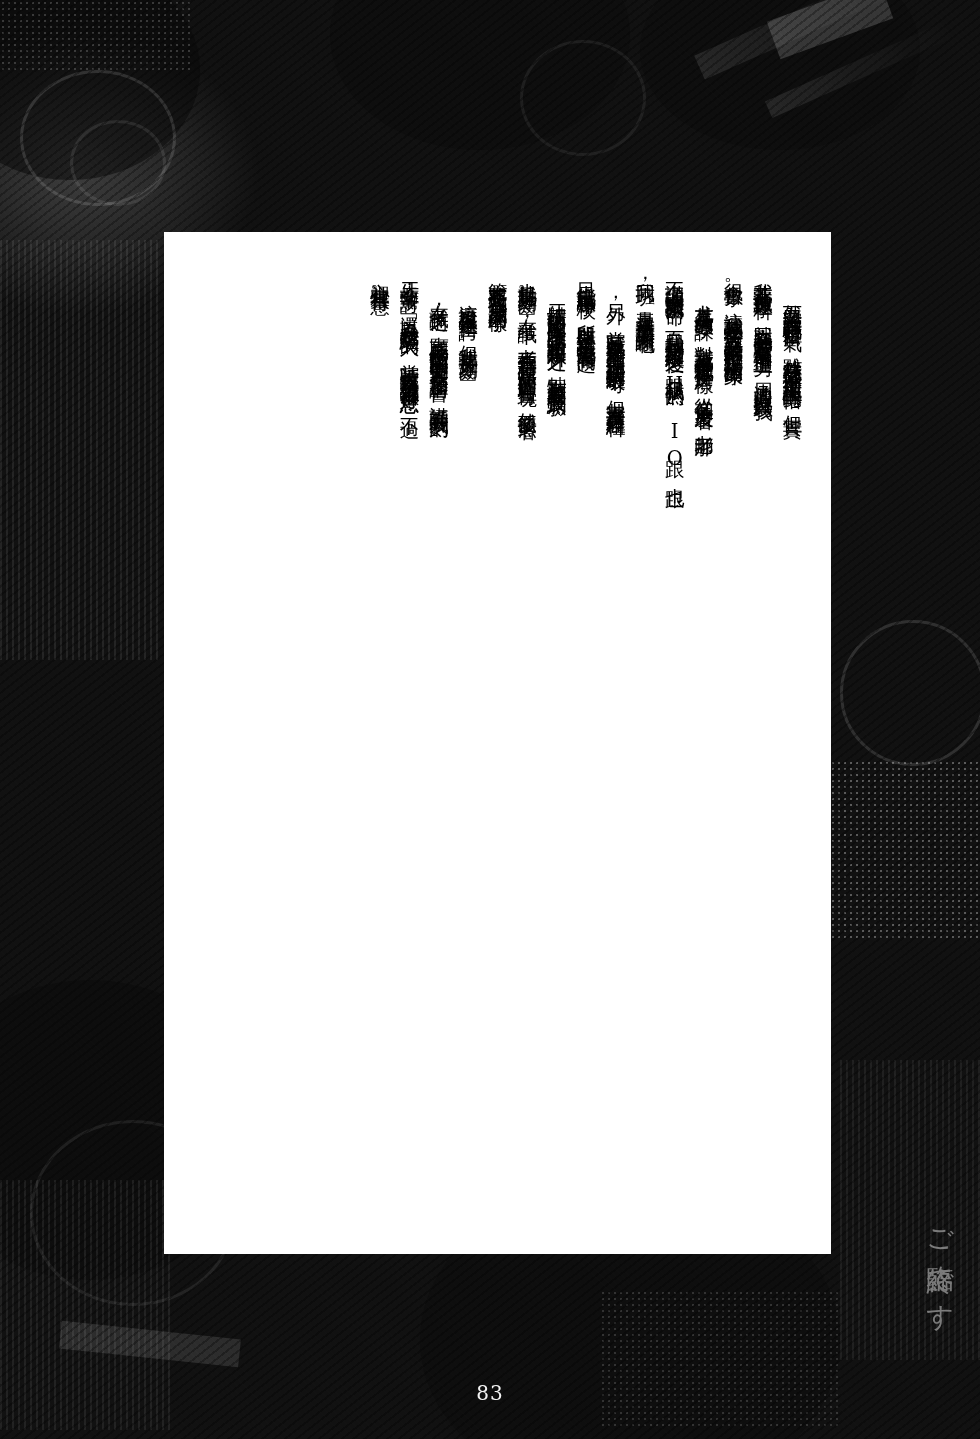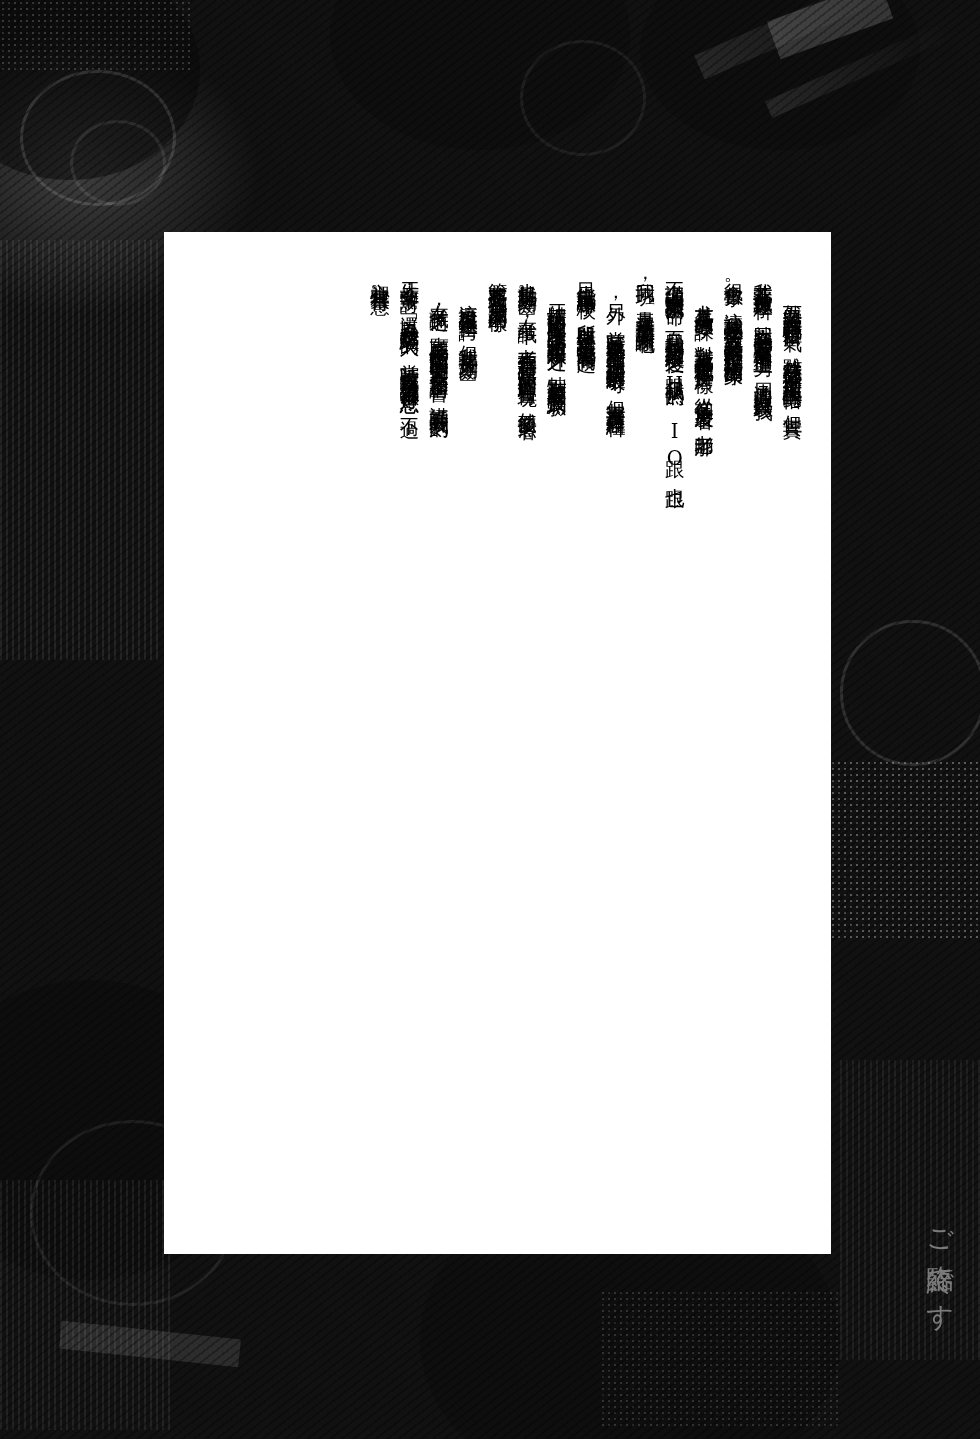--- a/index.html
+++ b/index.html
@@ -181,13 +181,14 @@
         <div class="vline indent">牙體技術師學校的入學考試除了國語和英語等學科之外，特別有趣的還有實技測驗，</div>
         <div class="vline">也就是雕刻牙齒。在考試中，考生會拿到一種叫「石膏棒」的四角柱石膏塊，然後要照著</div>
         <div class="vline">範本將石膏塊的一角刻成牙齒的樣子。</div>
         <div class="vline indent">這麼說很像是在自誇，但我非常擅長刻牙齒。</div>
         <div class="vline indent">在考試之前，志願成為牙體技術師的學生們會聚在一起參加講習會，講師看到我刻的</div>
         <div class="vline">牙齒非常驚訝，還以為「我是有經驗的人」。當時被大家矚目讓我感覺很不好意思，不過</div>
         <div class="vline">心裡其實很得意。</div>
       </div>
   </div>
 
+  <div class="page-number">83</div>
 </div>
 
 </body></html>

